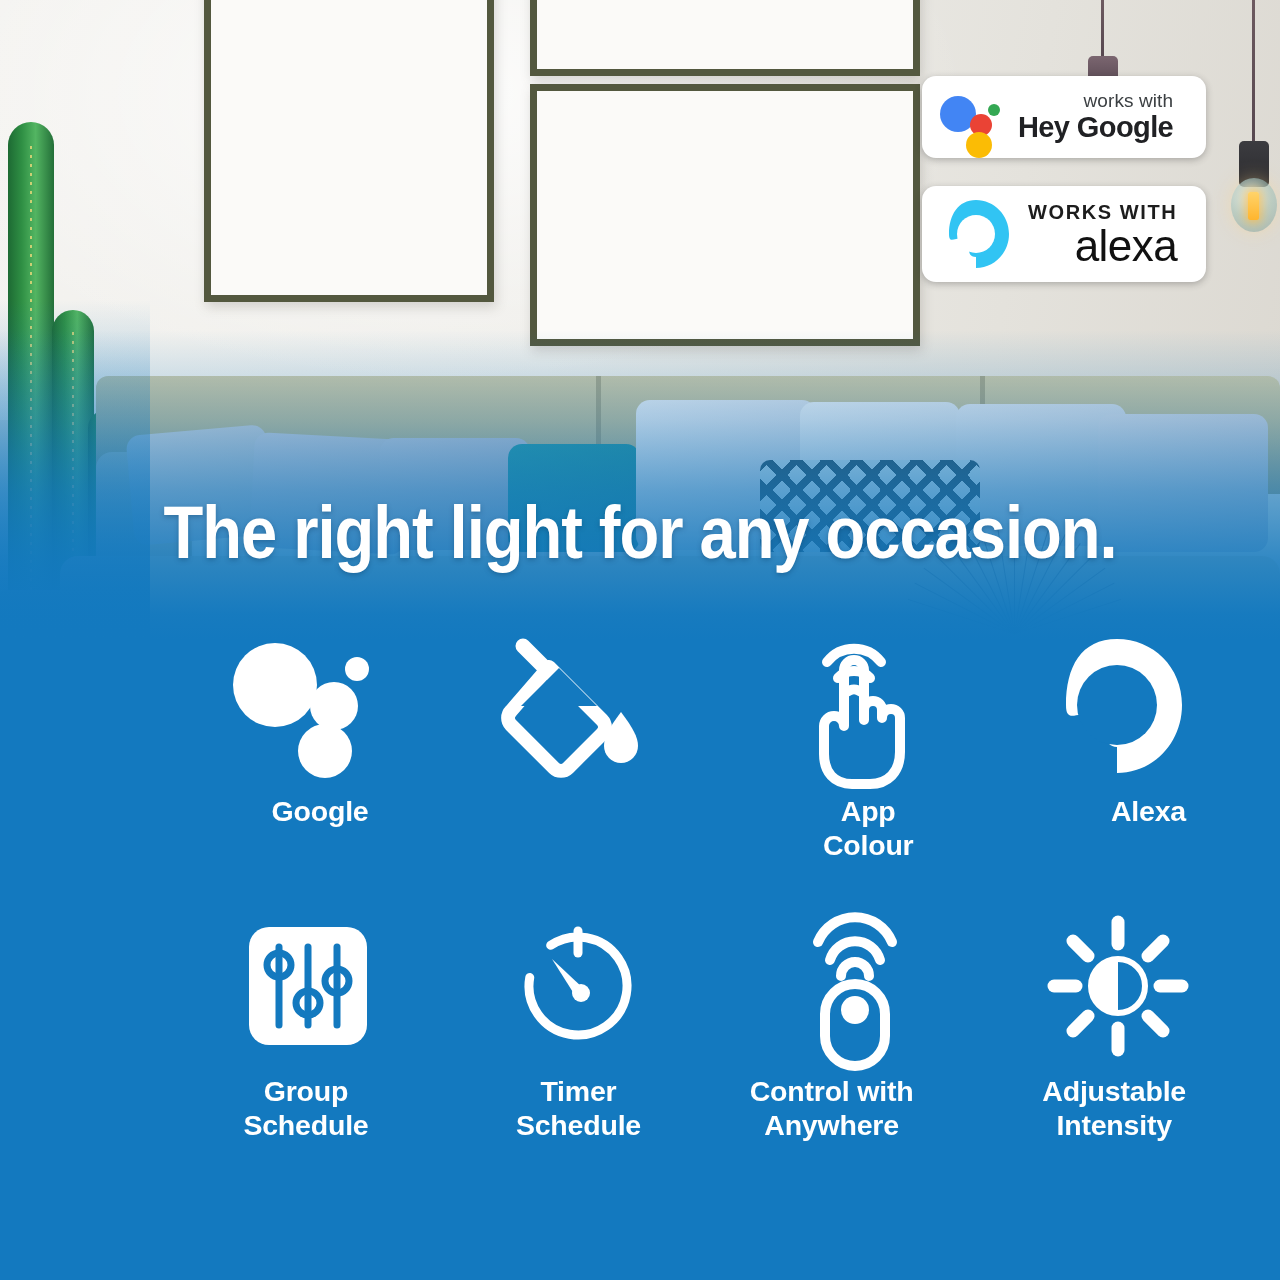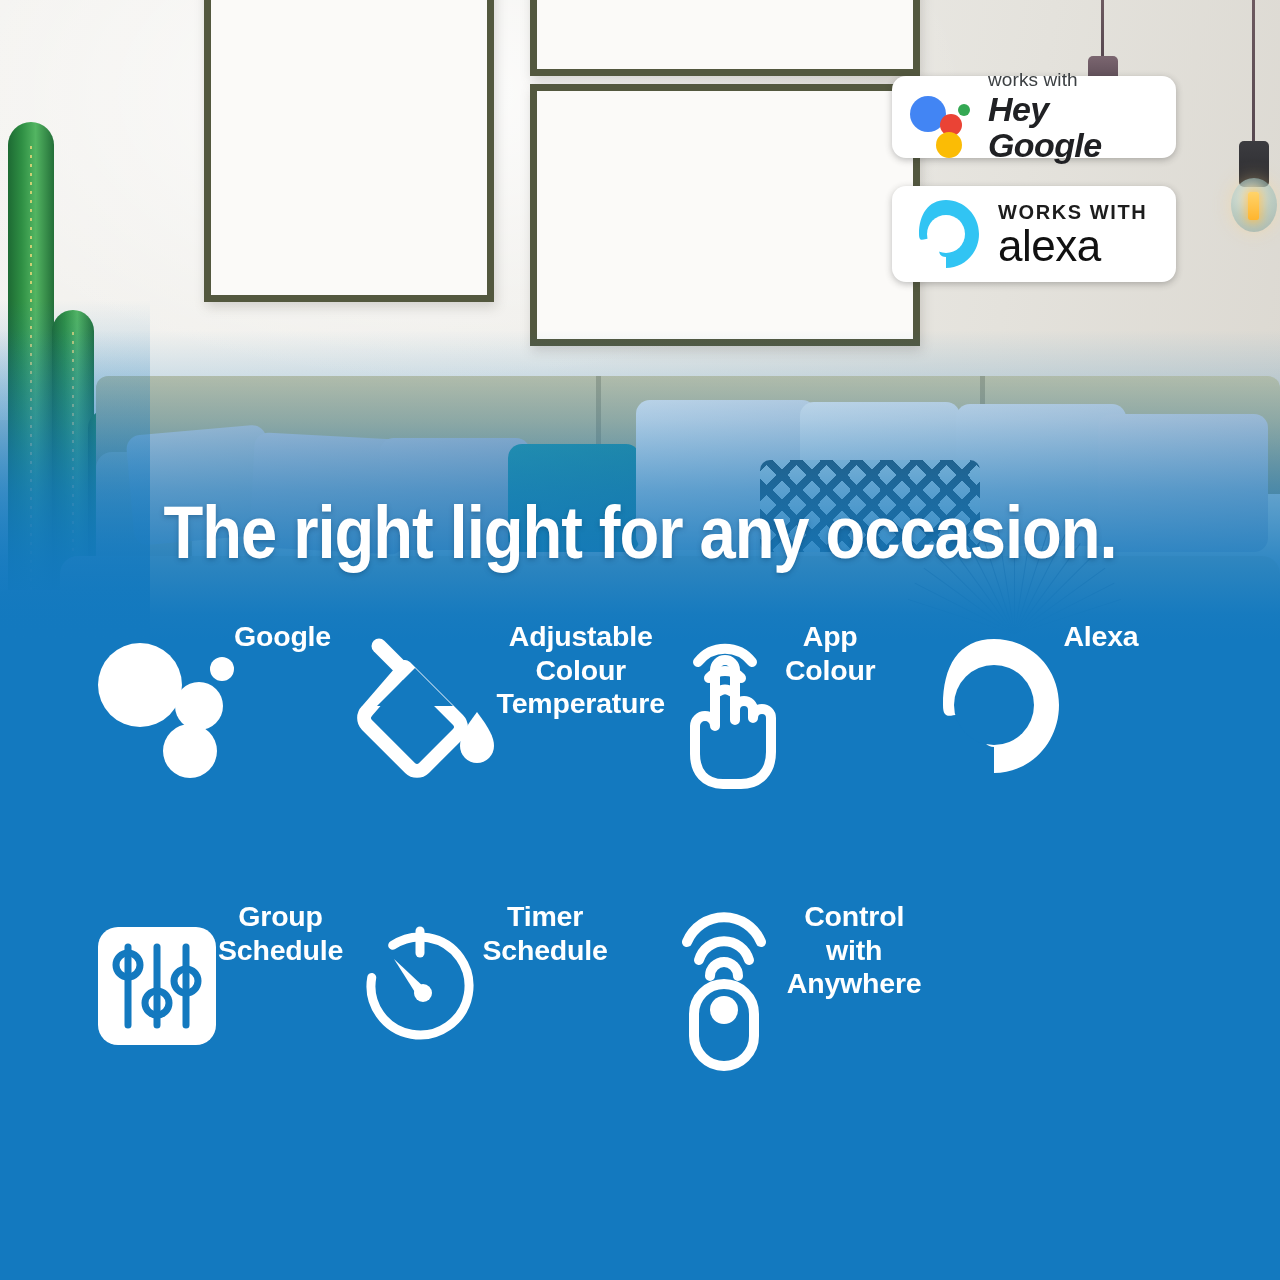--- a/index.html
+++ b/index.html
@@ -195,22 +195,23 @@
   .left-wash {
     position: absolute;
     left: 0; top: 300px; width: 150px; height: 340px;
     background: linear-gradient(180deg,
       rgba(19,121,191,0.0) 0%, rgba(19,121,191,0.55) 55%, rgba(19,121,191,1) 100%);
   }
 
   
   .badges {
     position: absolute;
-    left: 892px; top: 76px;
+    left: 922px; top: 76px;
     width: 284px;
+    text-align: right;
   }
   .badge {
     display: flex;
     align-items: center;
     background: #ffffff;
     border-radius: 14px;
     box-shadow: 0 2px 7px rgba(40,40,40,0.30);
   }
   .badge-google { height: 82px; padding: 0 16px 0 18px; gap: 16px; }
   .badge-alexa  { height: 96px; padding: 0 14px 0 18px; gap: 16px; margin-top: 28px; }
@@ -221,22 +222,22 @@
   .gd-red    { left: 30px; top: 26px; width: 22px; height: 22px; background: #EA4335; }
   .gd-yellow { left: 26px; top: 44px; width: 26px; height: 26px; background: #FBBC05; }
   .gd-green  { left: 48px; top: 16px; width: 12px; height: 12px; background: #34A853; }
 
   .g-text { display: flex; flex-direction: column; justify-content: center; }
   .g-small {
     font-size: 19px; color: #3c4043; letter-spacing: 0.1px;
     line-height: 1.05; font-weight: 400;
   }
   .g-big {
-    font-size: 34px; color: #202124; font-weight: 700;
-    letter-spacing: -0.6px; line-height: 1.08; margin-top: 1px; font-style: italic;
+    font-size: 29px; color: #202124; font-weight: 700;
+    letter-spacing: -0.6px; line-height: 1.08; margin-top: 1px;
   }
 
   .alexa-ring { position: relative; width: 72px; height: 74px; flex: none; }
   .a-text { display: flex; flex-direction: column; justify-content: center; }
   .a-small {
     font-size: 20px; color: #1d1d1d; font-weight: 700;
     letter-spacing: 1.6px; line-height: 1.1;
   }
   .a-big {
     font-size: 44px; color: #111; font-weight: 300;
@@ -265,22 +266,22 @@
     left: 96px; top: 618px;
     width: 1090px;
     display: grid;
     grid-template-columns: repeat(4, 1fr);
     grid-auto-rows: 280px;
     column-gap: 0px;
     row-gap: 0px;
   }
   .feature {
     display: flex;
-    flex-direction: row;
-    align-items: flex-start;
+    flex-direction: column;
+    align-items: flex-end;
   }
   .feat-icon {
     height: 175px;
     display: flex;
     align-items: center;
     justify-content: center;
   }
   .feat-label {
     color: #ffffff;
     font-weight: 700;
@@ -432,22 +433,20 @@
                    A 10 10 0 0 1 53 130
                    L10 87
                    A 10 10 0 0 1 10 73 Z" fill="none" stroke="#fff" stroke-width="14" stroke-linejoin="round"></path>
           <path d="M20 68 L96 68 L58 30 Z" fill="#1379BF"></path>
           <path d="M120 74
                    C 132 90 137 99 137 108
                    A 17 17 0 0 1 103 108
                    C 103 99 108 90 120 74 Z" fill="#fff"></path>
         </svg>
       </div>
-      <div class="feat-label">Adjustable Colour
-Temperature</div>
     </div>
 
     <div class="feature">
       <div class="feat-icon">
         <svg width="120" height="168" viewBox="0 0 120 168">
           <g fill="none" stroke="#fff" stroke-width="10" stroke-linecap="round">
             <path d="M33 40 A 34 34 0 0 1 87 40"></path>
             <path d="M44 56 A 22 22 0 0 1 76 56"></path>
             <path d="M53 70 A 11 11 0 0 1 67 70"></path>
           </g>
@@ -528,15 +527,35 @@
             <path d="M45 74 A 13 13 0 0 1 73 74"></path>
           </g>
           <rect x="29" y="82" width="60" height="82" rx="30" fill="none" stroke="#fff" stroke-width="10"></rect>
           <circle cx="59" cy="108" r="14" fill="#fff"></circle>
         </svg>
       </div>
       <div class="feat-label">Control with
 Anywhere</div>
     </div>
 
+    <div class="feature">
+      <div class="feat-icon">
+        <svg width="136" height="136" viewBox="0 0 136 136">
+          <circle cx="68" cy="68" r="27" fill="none" stroke="#fff" stroke-width="6"></circle>
+          <path d="M68 41 A 27 27 0 0 0 68 95 Z" fill="#fff"></path>
+          <g stroke="#fff" stroke-width="13" stroke-linecap="round">
+            <line x1="68" y1="4" x2="68" y2="26"></line>
+            <line x1="68" y1="110" x2="68" y2="132"></line>
+            <line x1="4" y1="68" x2="26" y2="68"></line>
+            <line x1="110" y1="68" x2="132" y2="68"></line>
+            <line x1="23" y1="23" x2="38" y2="38"></line>
+            <line x1="98" y1="98" x2="113" y2="113"></line>
+            <line x1="113" y1="23" x2="98" y2="38"></line>
+            <line x1="38" y1="98" x2="23" y2="113"></line>
+          </g>
+        </svg>
+      </div>
+      <div class="feat-label">Adjustable
+Intensity</div>
+    </div>
 
   </div>
 </div>
 
 </body></html>

